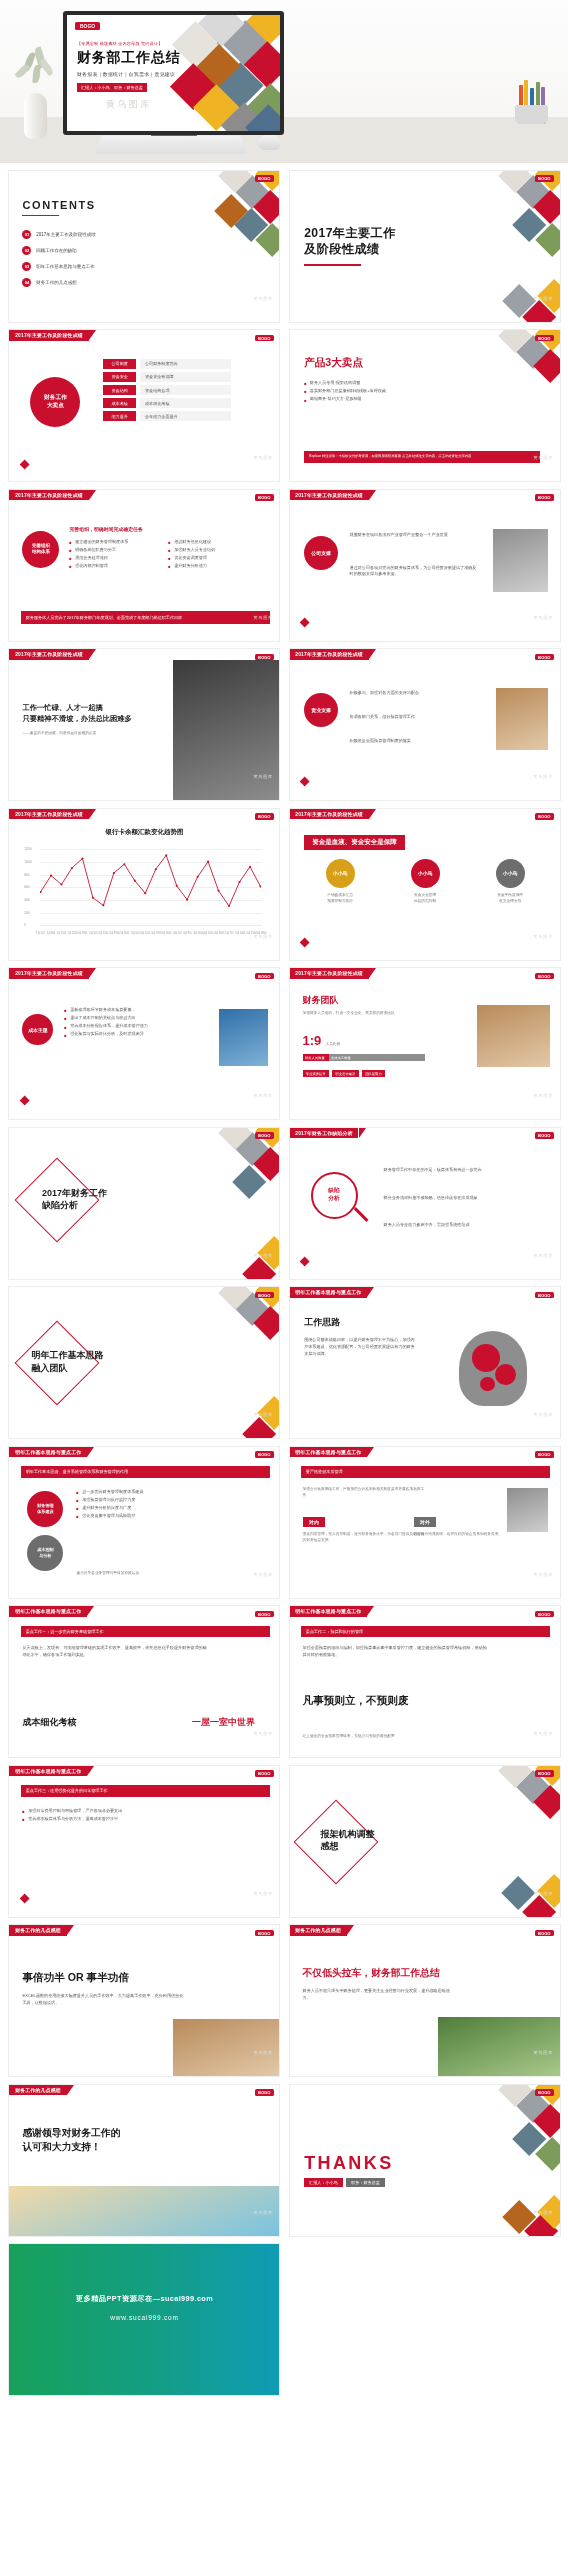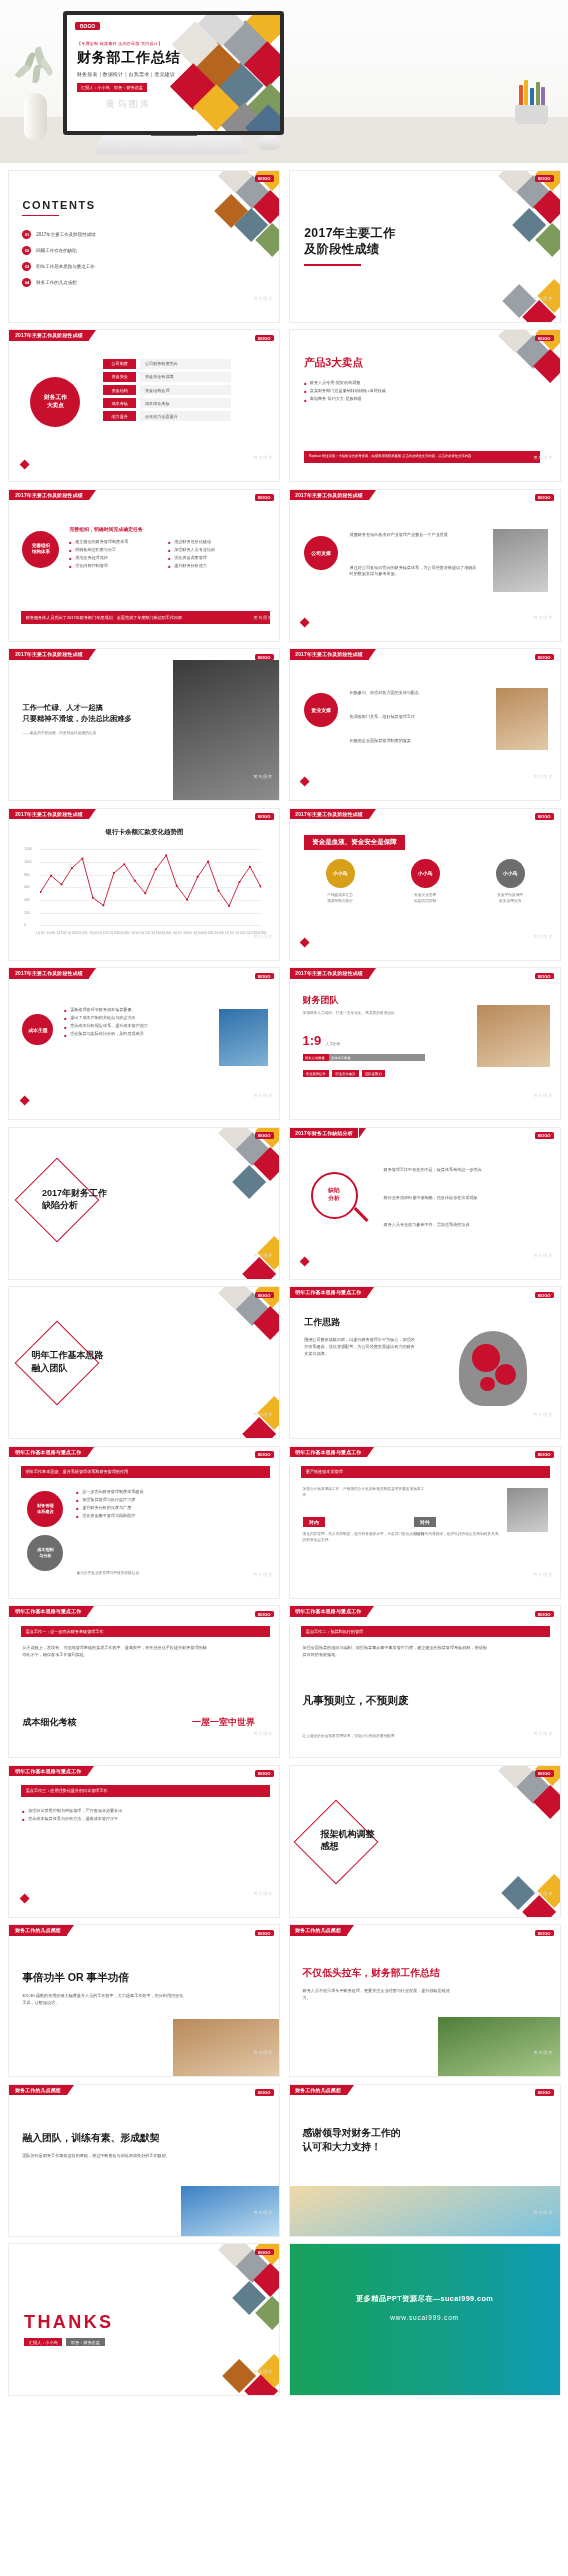--- a/index.html
+++ b/index.html
@@ -698,28 +698,20 @@
 
   <div class="slide">
     <div class="slide-head">财务工作的几点感想</div>
     <div class="brand">BOGO</div>
     <div style="position:absolute; left:13px; top:42px; font-size:9.8px; font-weight:bold; color:#c8102e;">不仅低头拉车，财务部工作总结</div>
     <div class="body-txt" style="position:absolute; left:13px; top:63px; width:154px;">财务人员不能只埋头于账务处理，更要关注企业经营与行业发展，提升战略思维能力。</div>
     <div class="photo ph-green" style="position:absolute; right:0; bottom:0; width:122px; height:59px;"></div>
     <div class="wm">黄鸟图库</div>
   </div>
 
-  <div class="slide">
-    <div class="slide-head">财务工作的几点感想</div>
-    <div class="brand">BOGO</div>
-    <div style="position:absolute; left:13px; top:47px; font-size:9.8px; font-weight:bold; color:#1a1a1a;">融入团队，训练有素、形成默契</div>
-    <div class="body-txt" style="position:absolute; left:13px; top:68px; width:163px;">团队协作是财务工作高效运转的基础，通过不断磨合与训练形成良好的工作默契。</div>
-    <div class="photo ph-sky" style="position:absolute; right:0; bottom:0; width:98px; height:50px;"></div>
-    <div class="wm">黄鸟图库</div>
-  </div>
 
   <div class="slide">
     <div class="slide-head">财务工作的几点感想</div>
     <div class="brand">BOGO</div>
     <div style="position:absolute; left:13px; top:41px; width:228px; font-size:9.8px; font-weight:bold; color:#1a1a1a; line-height:1.5; white-space:pre-line;">感谢领导对财务工作的
 认可和大力支持！</div>
     <div class="photo ph-beach" style="position:absolute; left:0; right:0; bottom:0; height:50px;"></div>
     <div class="wm">黄鸟图库</div>
   </div>
 

